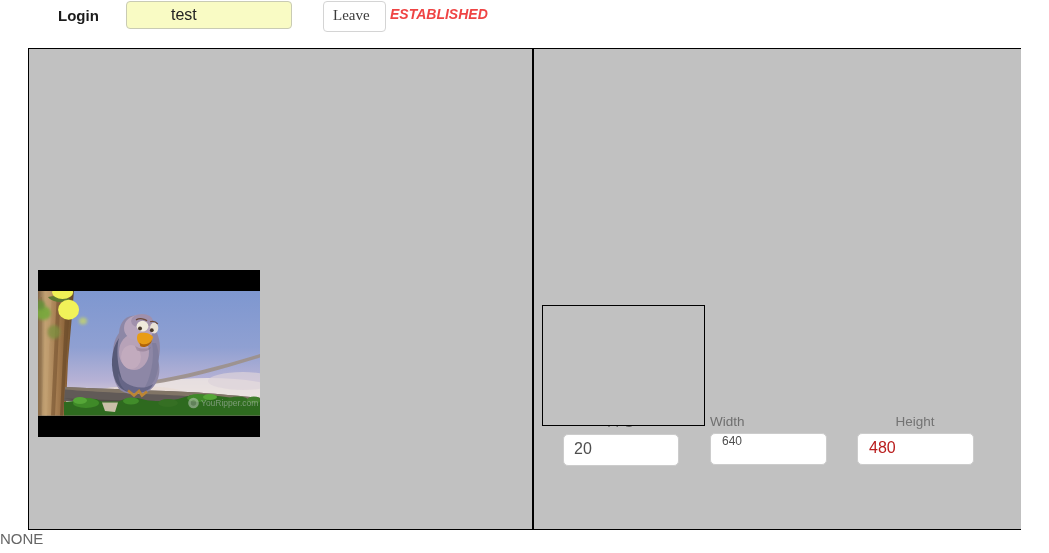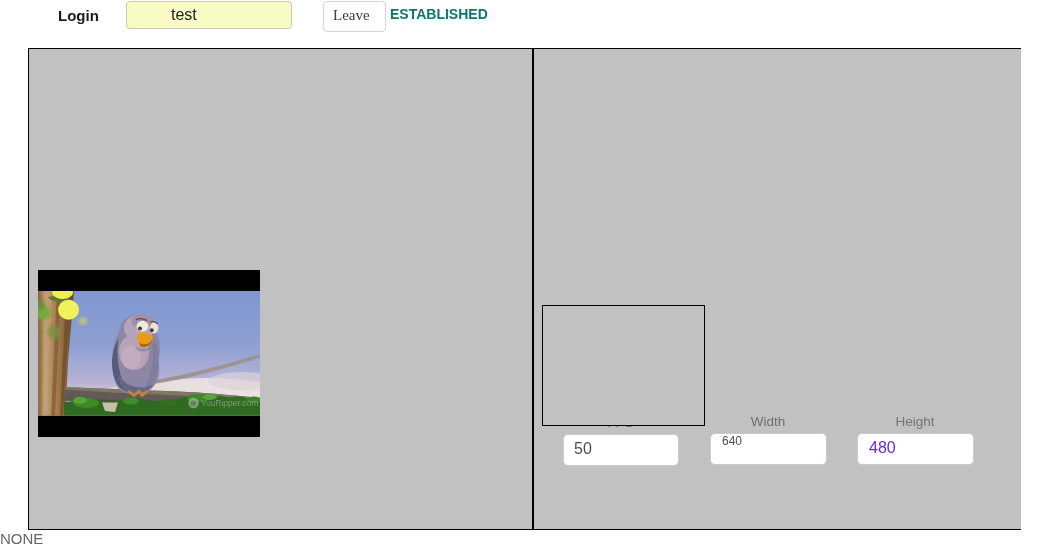--- a/index.html
+++ b/index.html
@@ -12,21 +12,21 @@
 <div class="abs" style="left:58px;top:7px;font-size:15px;font-weight:bold;color:#1c1c1c;">Login</div>
 
 <div class="abs" style="left:126px;top:1px;width:164px;height:26px;background:#f9fbc4;border:1px solid #c9cbb4;border-radius:4px;"></div>
 
 <div class="abs" style="left:139px;top:6px;font-size:16px;color:#222;margin-left:32px;">test</div>
 
 <div class="abs" style="left:323px;top:1px;width:61px;height:29px;background:#ffffff;border:1px solid #d4d4d4;border-radius:4px;"></div>
 
 <div class="abs" style="left:333px;top:7px;font-size:15px;color:#3c3c3c;font-family:Liberation Serif, serif;">Leave</div>
 
-<div class="abs" style="left:390px;top:6px;font-size:14px;font-weight:bold;color:#0f766e;letter-spacing:0px;">ESTABLISHED</div>
+<div class="abs" style="left:390px;top:6px;font-size:14px;font-weight:bold;color:#ef4444;letter-spacing:0px;font-style:italic;">ESTABLISHED</div>
 
 <div class="abs" style="left:28px;top:48px;width:503px;height:480px;background:#c1c1c1;border:1px solid #000;"></div>
 
 <div class="abs" style="left:533px;top:48px;width:487px;height:480px;background:#c1c1c1;border:1px solid #000;border-right:none;"></div>
 
 <svg class="abs" style="left:38px;top:270px;" width="222" height="167" viewBox="0 0 222 167">
   <defs>
     <linearGradient id="sky" x1="0" y1="0" x2="0" y2="1">
       <stop offset="0" stop-color="#7e97d0"></stop>
       <stop offset="0.45" stop-color="#8fa0d2"></stop>
@@ -132,29 +132,29 @@
       <text x="163" y="115" font-family="Liberation Sans,sans-serif" font-size="8.5" fill="#ccccd2">YouRipper.com</text>
     </g>
   </g>
   </g>
 </svg>
 
 <div class="abs" style="left:563px;top:415px;width:115px;text-align:center;font-size:13.5px;color:#5f5f5f;z-index:1;">FPS</div>
 
 <div class="abs" style="left:542px;top:305px;width:161px;height:119px;background:#c1c1c1;border:1px solid #000;z-index:2;"></div>
 
-<div class="abs" style="left:710px;top:414px;width:116px;text-align:center;font-size:13.5px;color:#6f6f6f;">Width</div>
+<div class="abs" style="left:710px;top:414px;width:116px;text-align:left;font-size:13.5px;color:#6f6f6f;">Width</div>
 
 <div class="abs" style="left:857px;top:414px;width:116px;text-align:center;font-size:13.5px;color:#737373;">Height</div>
 
 <div class="abs" style="left:563px;top:434px;width:114px;height:30px;background:#fff;border:1px solid #ccc;border-radius:5px;"></div>
 
-<div class="abs" style="left:574px;top:440px;font-size:16px;color:#4e4e4e;">50</div>
+<div class="abs" style="left:574px;top:440px;font-size:16px;color:#4e4e4e;">20</div>
 
 <div class="abs" style="left:710px;top:433px;width:115px;height:30px;background:#fff;border:1px solid #ccc;border-radius:5px;"></div>
 
 <div class="abs" style="left:722px;top:434px;font-size:12px;color:#4e4e4e;">640</div>
 
 <div class="abs" style="left:857px;top:433px;width:115px;height:30px;background:#fff;border:1px solid #ccc;border-radius:5px;"></div>
 
-<div class="abs" style="left:869px;top:439px;font-size:16px;color:#6d28d9;">480</div>
+<div class="abs" style="left:869px;top:439px;font-size:16px;color:#b91c1c;">480</div>
 
 <div class="abs" style="left:0px;top:530px;width:530px;font-size:15px;color:#666;">NONE</div>
 
 </body></html>

